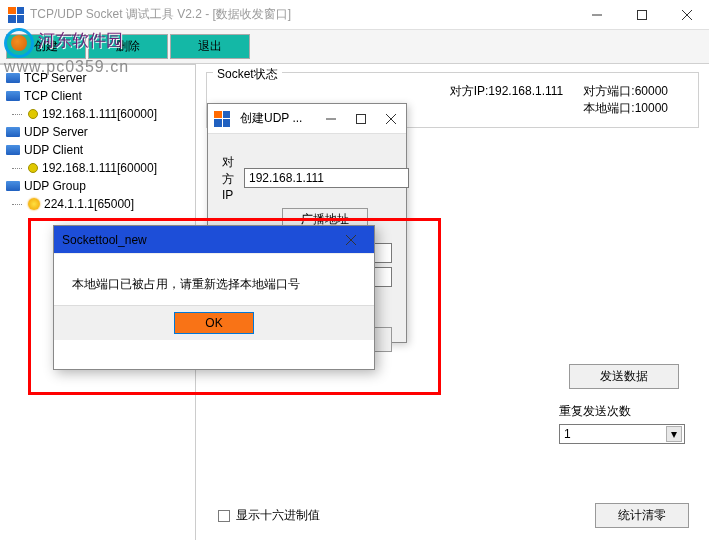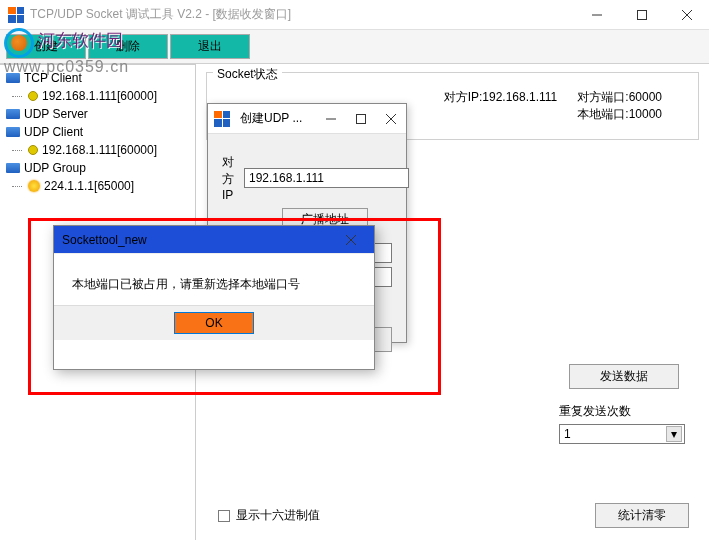--- a/index.html
+++ b/index.html
@@ -24,21 +24,21 @@
 .sidebar { width: 196px; border-right: 1px solid #ccc; border-top: 1px solid #ccc; padding: 4px 2px; background: #fff; overflow: auto; }
 .tree-item { display: flex; align-items: center; gap: 4px; height: 18px; padding-left: 4px; }
 .tree-item.child { padding-left: 24px; }
 .tree-item.child::before { content: ""; width: 10px; border-top: 1px dotted #888; margin-left: -14px; margin-right: 2px; }
 .ico-server { width: 14px; height: 10px; background: linear-gradient(#4a90e2, #2060c0); border-radius: 1px; }
 .ico-client { width: 14px; height: 10px; background: linear-gradient(#4a90e2, #2060c0); border-radius: 1px; }
 .ico-dot { width: 10px; height: 10px; border-radius: 50%; background: #e0c800; border: 1px solid #a09000; }
 .ico-sun { width: 12px; height: 12px; border-radius: 50%; background: radial-gradient(#ffe040, #f0a000); box-shadow: 0 0 2px #f0a000; }
 
 .content { flex: 1; padding: 8px 10px; position: relative; }
-.fieldset { border: 1px solid #d0d0d0; padding: 16px; position: relative; }
+.fieldset { border: 1px solid #d0d0d0; padding: 10px; position: relative; }
 .fieldset-legend { position: absolute; top: -7px; left: 6px; background: #fff; padding: 0 4px; }
 .socket-status { display: flex; gap: 20px; justify-content: flex-end; padding-right: 20px; }
 
 .send-panel { position: absolute; right: 20px; top: 300px; width: 130px; }
 .send-btn { display: block; width: 110px; margin: 0 auto 14px; padding: 3px 0; background: #f0f0f0; border: 1px solid #999; }
 .repeat-label { margin-bottom: 4px; }
 .count-select { width: 126px; border: 1px solid #7a7a7a; background: #fff; display: flex; align-items: center; justify-content: space-between; padding: 1px 2px 1px 4px; }
 .count-select .arrow { width: 16px; height: 16px; background: #e8e8e8; border: 1px solid #b0b0b0; display: flex; align-items: center; justify-content: center; }
 
 .bottom-row { position: absolute; bottom: 12px; left: 218px; right: 20px; display: flex; justify-content: space-between; align-items: center; }
@@ -109,20 +109,24 @@
 </div>
 
 <div class="toolbar">
   <button class="tb-btn">创建</button>
   <button class="tb-btn">删除</button>
   <button class="tb-btn">退出</button>
 </div>
 
 <div class="main">
   <div class="sidebar">
+    <div class="tree-item">
+        <span class="ico-server"></span>
+        <span>TCP Server</span>
+      </div>
     <div class="tree-item">
         <span class="ico-client"></span>
         <span>TCP Client</span>
       </div>
     <div class="tree-item child">
         <span class="ico-dot"></span>
         <span>192.168.1.111[60000]</span>
       </div>
     <div class="tree-item">
         <span class="ico-server"></span>

